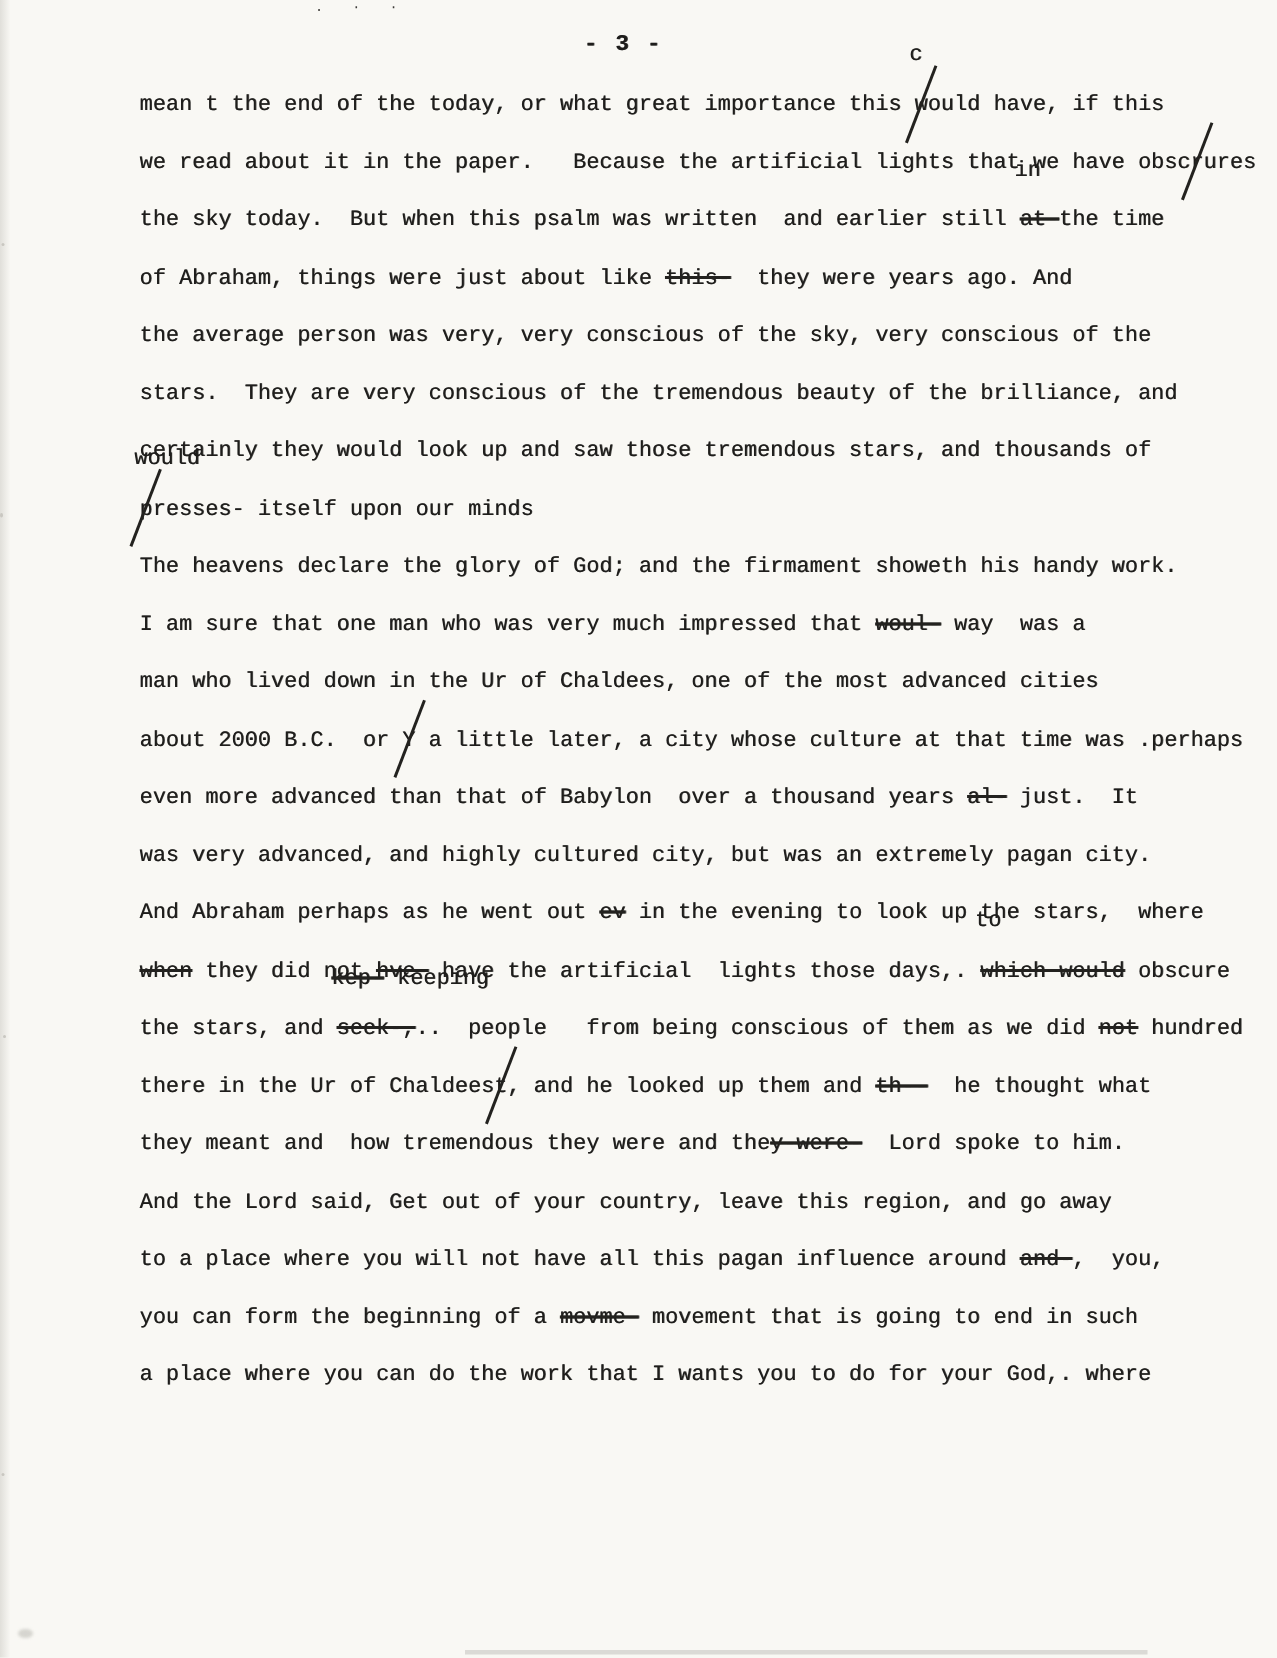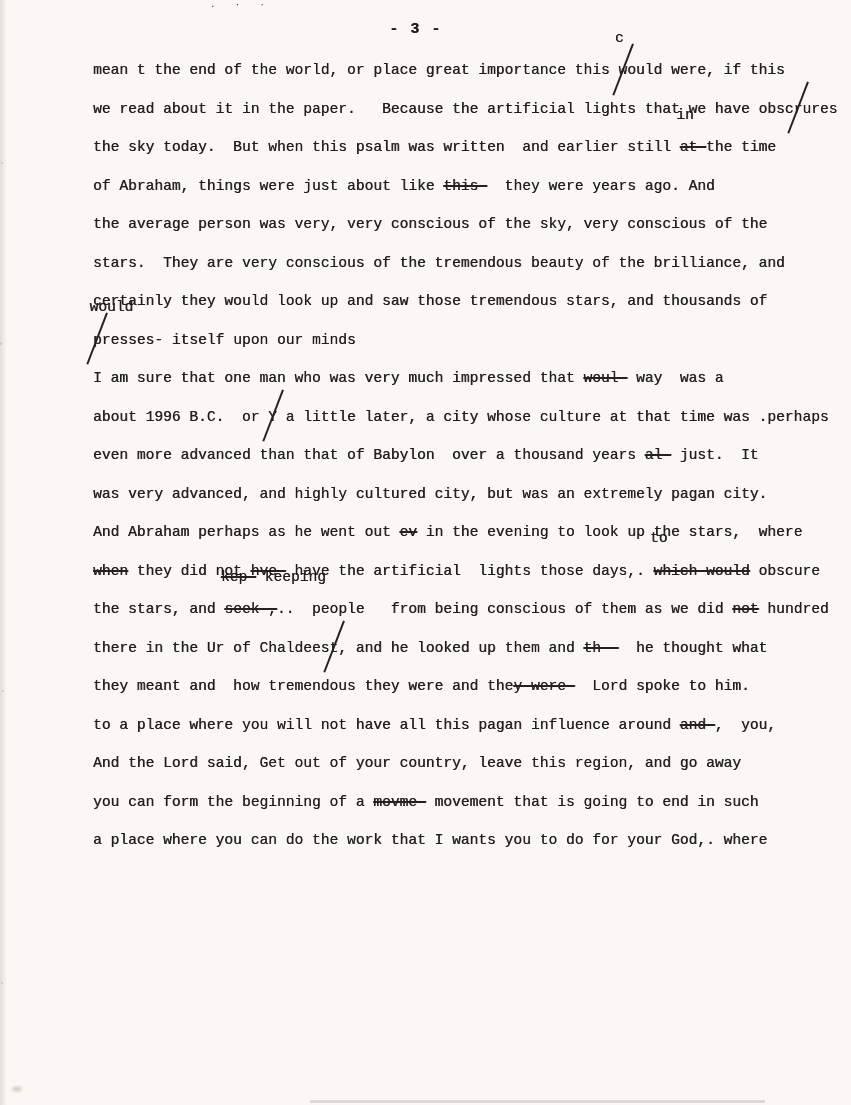--- a/index.html
+++ b/index.html
@@ -71,39 +71,41 @@
   }
 </style>
 </head>
 <body>
 
 <div class="page">
   <div class="edge-left"></div>
   <div class="top-marks">. · ·</div>
   <div class="page-number">- 3 -</div>
   <div class="text-block" id="text-block">
-      <div class="line"><span>mean t the end of the world, or place great importance this </span><span class="ins"><span class="ins-inner"><span>c</span></span></span><span class="sl">w</span><span>ould were, if this</span></div>
+      <div class="line"><span>mean t the end of the today, or what great importance this </span><span class="ins"><span class="ins-inner"><span>c</span></span></span><span class="sl">w</span><span>ould have, if this</span></div>
       <div class="line"><span>we read about it in the paper.   Because the artificial lights that we have obsc</span><span class="sl">r</span><span>ures</span></div>
       <div class="line"><span>the sky today.  But when this psalm was written  and earlier still </span><span class="ins"><span class="ins-inner"><span>in</span></span></span><span class="strike">at-</span><span>the time</span></div>
       <div class="line"><span>of Abraham, things were just about like </span><span class="strike">this-</span><span>  they were years ago. And</span></div>
       <div class="line"><span>the average person was very, very conscious of the sky, very conscious of the</span></div>
       <div class="line"><span>stars.  They are very conscious of the tremendous beauty of the brilliance, and</span></div>
       <div class="line"><span>certainly they would look up and saw those tremendous stars, and thousands of</span></div>
       <div class="line"><span class="ins"><span class="ins-inner"><span>would</span></span></span><span class="sl">p</span><span>resses- itself upon our minds</span></div>
+      <div class="line"><span>The heavens declare the glory of God; and the firmament showeth his handy work.</span></div>
       <div class="line"><span>I am sure that one man who was very much impressed that </span><span class="strike">woul-</span><span> way  was a</span></div>
-      <div class="line"><span>about 1996 B.C.  or </span><span class="sl">Y</span><span> a little later, a city whose culture at that time was .perhaps</span></div>
+      <div class="line"><span>man who lived down in the Ur of Chaldees, one of the most advanced cities</span></div>
+      <div class="line"><span>about 2000 B.C.  or </span><span class="sl">Y</span><span> a little later, a city whose culture at that time was .perhaps</span></div>
       <div class="line"><span>even more advanced than that of Babylon  over a thousand years </span><span class="strike">al-</span><span> just.  It</span></div>
       <div class="line"><span>was very advanced, and highly cultured city, but was an extremely pagan city.</span></div>
       <div class="line"><span>And Abraham perhaps as he went out </span><span class="strike">ev</span><span> in the evening to look up the stars,  where</span></div>
       <div class="line"><span class="strike">when</span><span> they did not </span><span class="strike">hve-</span><span> have the artificial  lights those days,. </span><span class="ins"><span class="ins-inner"><span>to</span></span></span><span class="strike">which would</span><span> obscure</span></div>
       <div class="line"><span>the stars, and </span><span class="ins"><span class="ins-inner"><span class="strike">kep-</span><span> keeping</span></span></span><span class="strike">seek-,</span><span>..  people   from being conscious of them as we did </span><span class="strike">not</span><span> hundred</span></div>
       <div class="line"><span>there in the Ur of Chaldees</span><span class="sl">t</span><span>, and he looked up them and </span><span class="strike">th--</span><span>  he thought what</span></div>
       <div class="line"><span>they meant and  how tremendous they were and the</span><span class="strike">y-were-</span><span>  Lord spoke to him.</span></div>
+      <div class="line"><span>And the Lord said, Get out of your country, leave this region, and go away</span></div>
       <div class="line"><span>to a place where you will not have all this pagan influence around </span><span class="strike">and-</span><span>,  you,</span></div>
-      <div class="line"><span>And the Lord said, Get out of your country, leave this region, and go away</span></div>
       <div class="line"><span>you can form the beginning of a </span><span class="strike">movme-</span><span> movement that is going to end in such</span></div>
       <div class="line"><span>a place where you can do the work that I wants you to do for your God,. where</span></div>
     </div>
   <div class="speck sp1"></div>
   <div class="speck sp2"></div>
   <div class="speck sp3"></div>
   <div class="speck sp4"></div>
   <div class="bottom-smudge"></div>
   <div class="bottom-strip"></div>
 </div>

